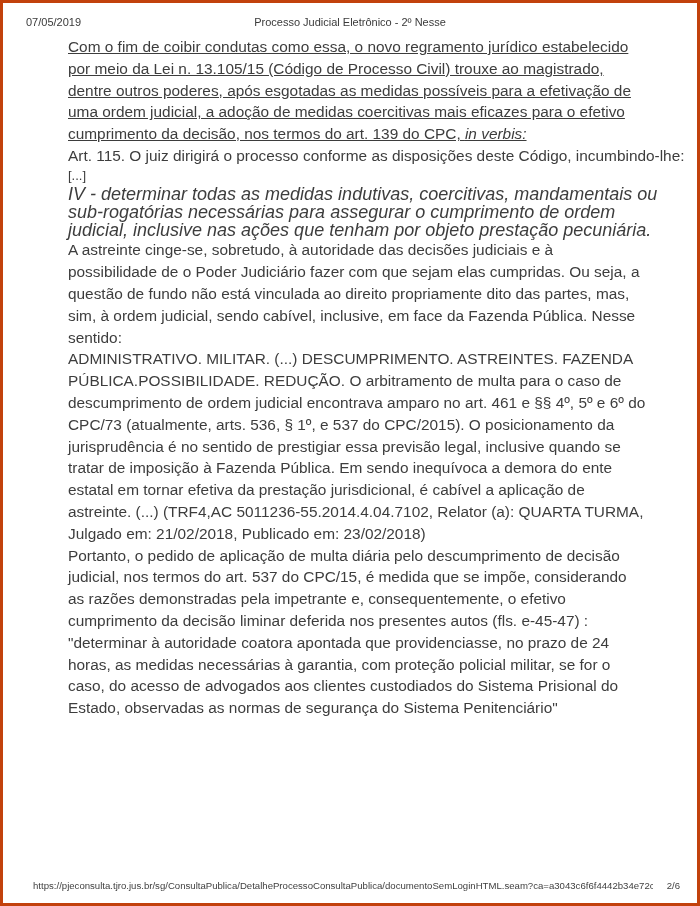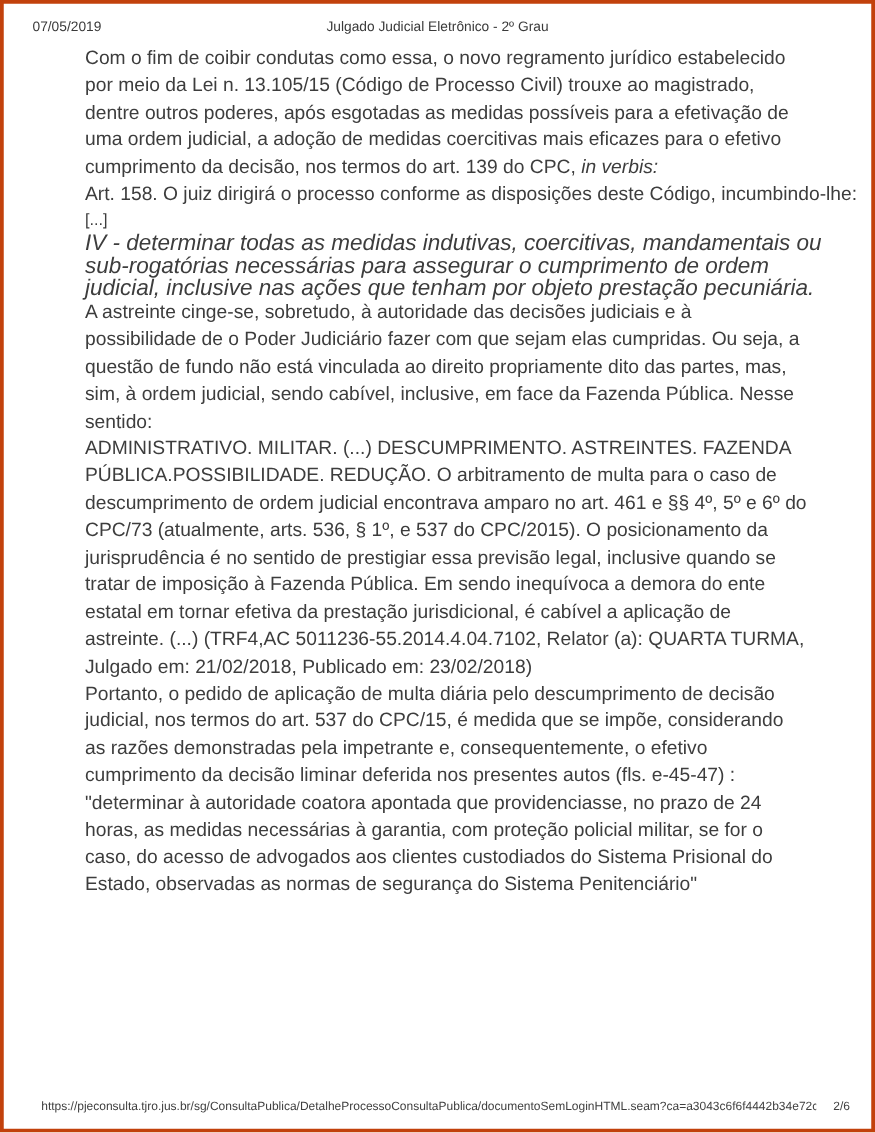--- a/index.html
+++ b/index.html
@@ -47,21 +47,21 @@
     position: absolute;
     top: 33px;
     left: 65px;
     width: 578px;
   }
   .content p { margin: 0; }
   .para {
     font-size: 15.4px;
     line-height: 21.8px;
   }
-  .intro        { margin-bottom: 15px; }
+  .intro        { margin-bottom: 15px; text-decoration: underline; }
   .latin        { font-style: italic; }
   .caput        { margin-bottom: 4px; white-space: nowrap; }
   .ellipsis     { font-size: 13px; line-height: 18px; margin-bottom: 6px; }
   .inciso {
     font-size: 18px;
     line-height: 18.2px;
     font-style: italic;
     width: 600px;
     margin-bottom: 30px;
   }
@@ -91,28 +91,28 @@
     margin-left: 14px;
   }
 </style>
 </head>
 <body>
 
 <div class="page">
 
   <div class="header">
     <span class="date">07/05/2019</span>
-    <span class="title">Julgado Judicial Eletrônico - 2º Grau</span>
+    <span class="title">Processo Judicial Eletrônico - 2º Nesse</span>
   </div>
 
   <div class="content">
 
     <p class="para intro"><span>Com o fim de coibir condutas como essa, o novo regramento jurídico estabelecido por meio da Lei n. 13.105/15 (Código de Processo Civil) trouxe ao magistrado, dentre outros poderes, após esgotadas as medidas possíveis para a efetivação de uma ordem judicial, a adoção de medidas coercitivas mais eficazes para o efetivo cumprimento da decisão, nos termos do art. 139 do CPC, </span><em class="latin">in verbis:</em></p>
 
-    <p class="para caput">Art. 158. O juiz dirigirá o processo conforme as disposições deste Código, incumbindo-lhe:</p>
+    <p class="para caput">Art. 115. O juiz dirigirá o processo conforme as disposições deste Código, incumbindo-lhe:</p>
 
     <p class="ellipsis">[...]</p>
 
     <p class="inciso">IV - determinar todas as medidas indutivas, coercitivas, mandamentais ou sub-rogatórias necessárias para assegurar o cumprimento de ordem judicial, inclusive nas ações que tenham por objeto prestação pecuniária.</p>
 
     <p class="para p-astreinte">A astreinte cinge-se, sobretudo, à autoridade das decisões judiciais e à possibilidade de o Poder Judiciário fazer com que sejam elas cumpridas. Ou seja, a questão de fundo não está vinculada ao direito propriamente dito das partes, mas, sim, à ordem judicial, sendo cabível, inclusive, em face da Fazenda Pública. Nesse sentido:</p>
 
     <p class="para q-jurisp">ADMINISTRATIVO. MILITAR. (...) DESCUMPRIMENTO. ASTREINTES. FAZENDA PÚBLICA.POSSIBILIDADE. REDUÇÃO. O arbitramento de multa para o caso de descumprimento de ordem judicial encontrava amparo no art. 461 e §§ 4º, 5º e 6º do CPC/73 (atualmente, arts. 536, § 1º, e 537 do CPC/2015). O posicionamento da jurisprudência é no sentido de prestigiar essa previsão legal, inclusive quando se tratar de imposição à Fazenda Pública. Em sendo inequívoca a demora do ente estatal em tornar efetiva da prestação jurisdicional, é cabível a aplicação de astreinte. (...) (TRF4,AC 5011236-55.2014.4.04.7102, Relator (a): QUARTA TURMA, Julgado em: 21/02/2018, Publicado em: 23/02/2018)</p>
 
     <p class="para p-portanto">Portanto, o pedido de aplicação de multa diária pelo descumprimento de decisão judicial, nos termos do art. 537 do CPC/15, é medida que se impõe, considerando as razões demonstradas pela impetrante e, consequentemente, o efetivo cumprimento da decisão liminar deferida nos presentes autos (fls. e-45-47) :</p>

